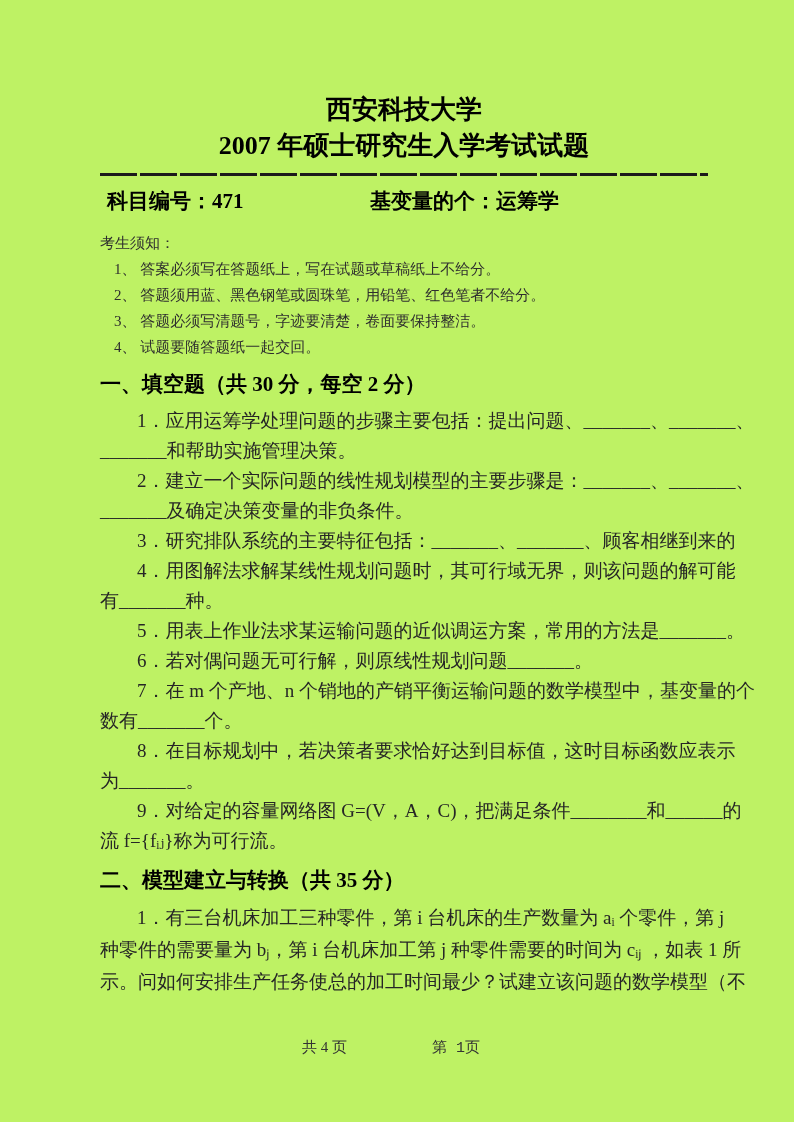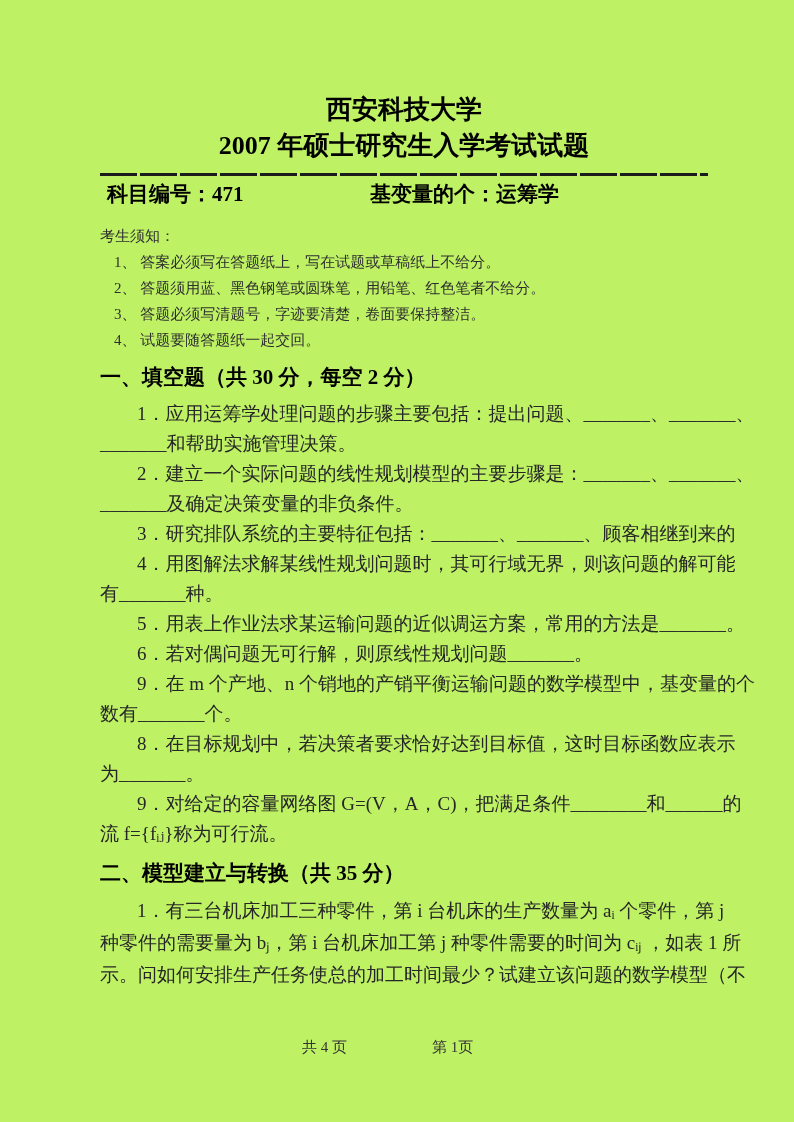--- a/index.html
+++ b/index.html
@@ -26,21 +26,21 @@
     line-height:36px;
     white-space:nowrap;
   }
   .divider{
     height:3px;
     margin-top:9px;
     background:repeating-linear-gradient(90deg,#1b1b1b 0 37px,rgba(0,0,0,0) 37px 40px);
   }
   .subject-row{
     position:relative;
-    margin-top:4px;
+    margin-top:11px;
     height:28px;
     font-weight:bold;
     font-size:21px;
     color:#000;
     white-space:nowrap;
   }
   .subject-code{position:absolute;left:7px;top:0;}
   .subject-name{position:absolute;left:270px;top:0;}
   .notice{
     margin-top:15px;
@@ -69,21 +69,21 @@
   .s2 .q-line{line-height:32px;font-family:Liberation Serif, serif;}
   .ind{text-indent:37px;}
   .footer{
     position:absolute;
     left:0;top:1038px;
     width:794px;
     font-size:15px;
     color:#333;
   }
   .footer .pages-total{position:absolute;left:302px;top:0;}
-  .footer .page-current{position:absolute;left:432px;top:0;}
+  .footer .page-current{position:absolute;left:432px;top:0;font-family:Liberation Mono, monospace;}
 </style>
 </head>
 <body>
 
 <div class="page">
   <div class="content">
 
     <div class="title">西安科技大学</div>
     <div class="title">2007 年硕士研究生入学考试试题</div>
 
@@ -120,21 +120,21 @@
         <div class="q-line ind">4．用图解法求解某线性规划问题时，其可行域无界，则该问题的解可能</div>
         <div class="q-line">有_______种。</div>
       </div>
       <div class="question">
         <div class="q-line ind">5．用表上作业法求某运输问题的近似调运方案，常用的方法是_______。</div>
       </div>
       <div class="question">
         <div class="q-line ind">6．若对偶问题无可行解，则原线性规划问题_______。</div>
       </div>
       <div class="question">
-        <div class="q-line ind">9．在 m 个产地、n 个销地的产销平衡运输问题的数学模型中，基变量的个</div>
+        <div class="q-line ind">7．在 m 个产地、n 个销地的产销平衡运输问题的数学模型中，基变量的个</div>
         <div class="q-line">数有_______个。</div>
       </div>
       <div class="question">
         <div class="q-line ind">8．在目标规划中，若决策者要求恰好达到目标值，这时目标函数应表示</div>
         <div class="q-line">为_______。</div>
       </div>
       <div class="question">
         <div class="q-line ind">9．对给定的容量网络图 G=(V，A，C)，把满足条件________和______的</div>
         <div class="q-line">流 f={fᵢⱼ}称为可行流。</div>
       </div>

